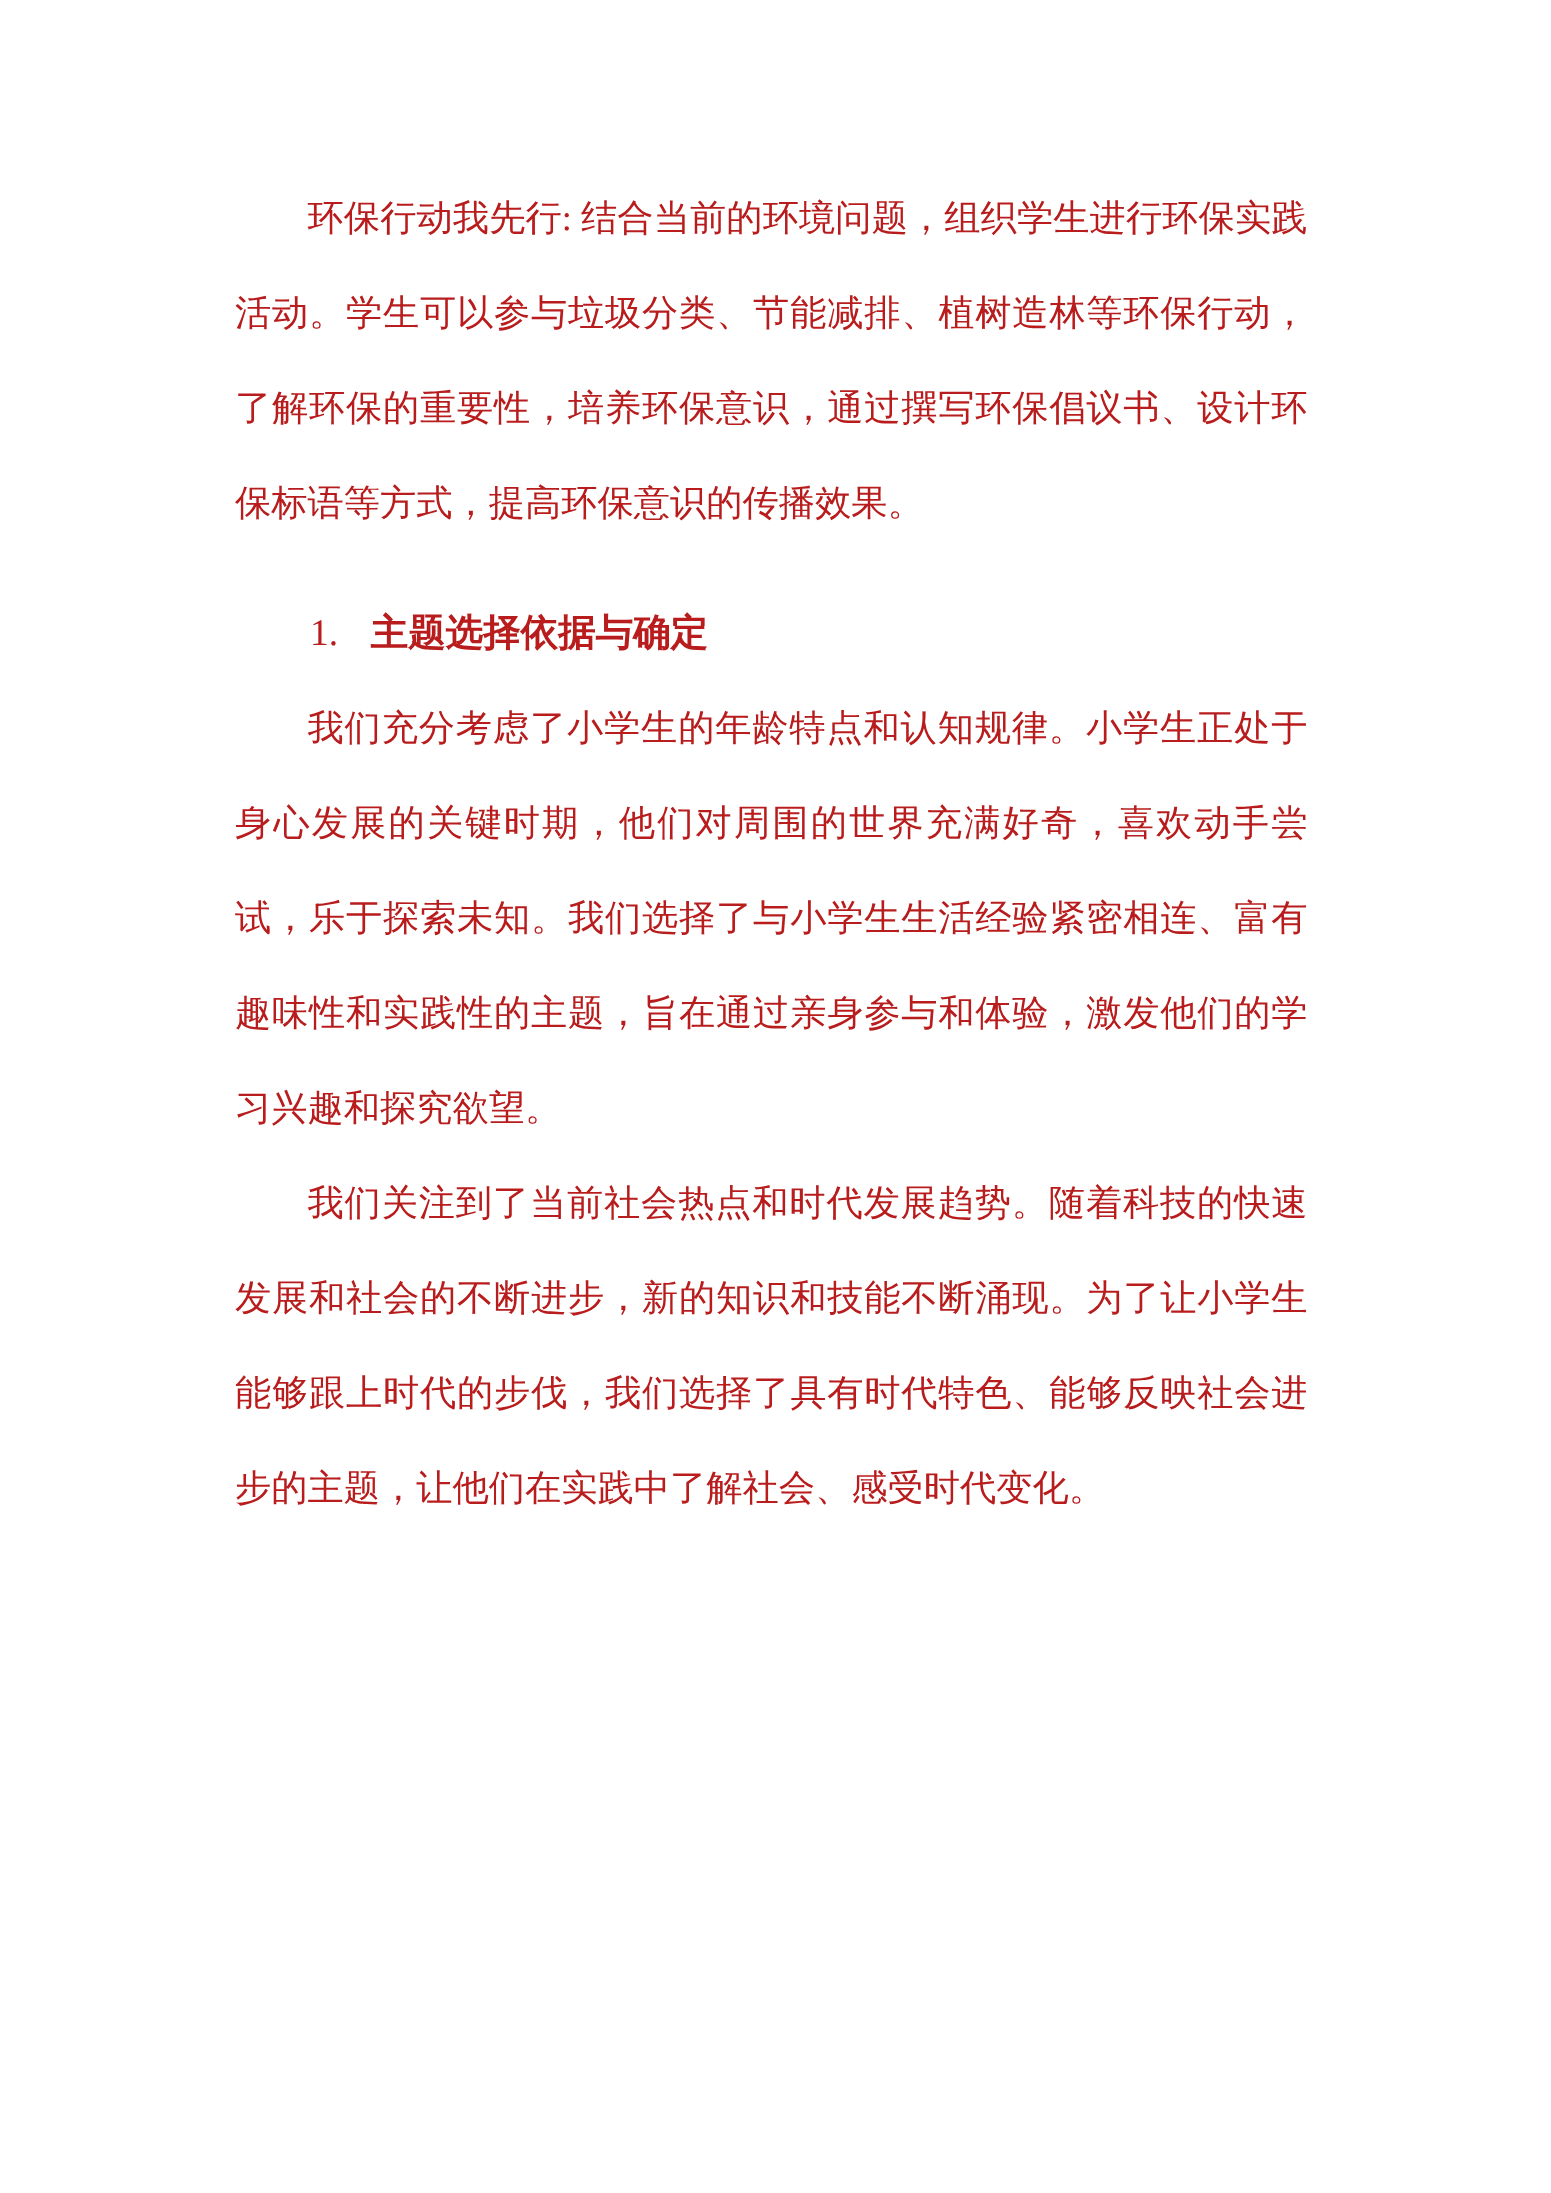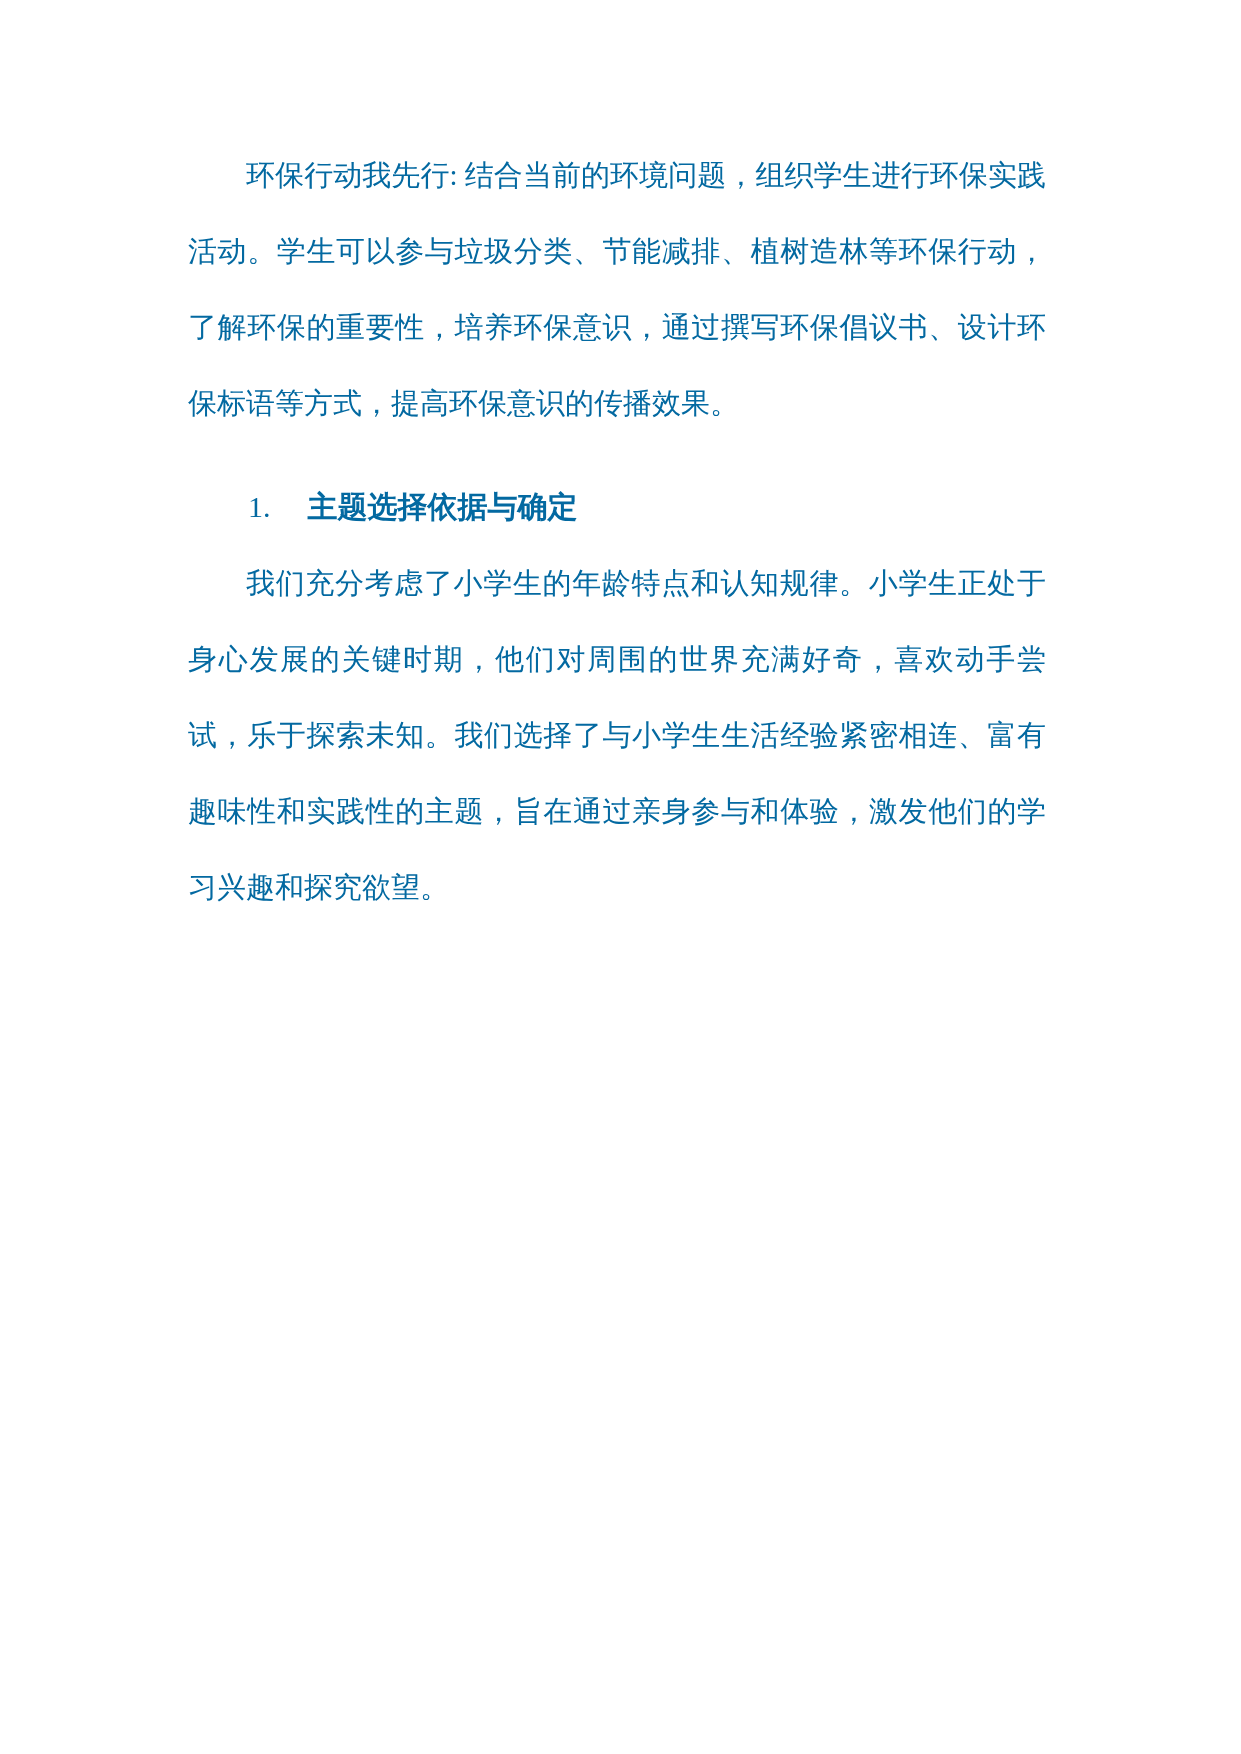--- a/index.html
+++ b/index.html
@@ -11,21 +11,21 @@
     height: 1754px;
     background: #ffffff;
     overflow: hidden;
     position: relative;
   }
   .page-content {
     position: absolute;
     left: 188px;
     top: 137px;
     width: 858px;
-    color: #0369a1;
+    color: #b91c1c;
     font-family: "Liberation Serif", "DejaVu Serif", serif;
     font-size: 29px;
     line-height: 76px;
   }
   p.body-para {
     margin: 0;
     text-indent: 2em;
     text-align: justify;
     text-justify: inter-character;
     word-break: break-all;
@@ -35,33 +35,34 @@
     text-indent: 2em;
     font-size: 30px;
     line-height: 76px;
     white-space: nowrap;
   }
   .heading-number {
     font-weight: normal;
   }
   .heading-text {
     font-weight: bold;
-    margin-left: 37px;
+    margin-left: 26px;
     font-family: Liberation Serif, serif;
   }
 </style>
 </head>
 <body>
 
 <div class="page-content">
 
   <p class="body-para">环保行动我先行: 结合当前的环境问题，组织学生进行环保实践活动。学生可以参与垃圾分类、节能减排、植树造林等环保行动，了解环保的重要性，培养环保意识，通过撰写环保倡议书、设计环保标语等方式，提高环保意识的传播效果。</p>
 
 
   <div class="section-heading">
     <span class="heading-number">1.</span><span class="heading-text">主题选择依据与确定</span>
   </div>
 
   <p class="body-para">我们充分考虑了小学生的年龄特点和认知规律。小学生正处于身心发展的关键时期，他们对周围的世界充满好奇，喜欢动手尝试，乐于探索未知。我们选择了与小学生生活经验紧密相连、富有趣味性和实践性的主题，旨在通过亲身参与和体验，激发他们的学习兴趣和探究欲望。</p>
 
+  <p class="body-para">我们关注到了当前社会热点和时代发展趋势。随着科技的快速发展和社会的不断进步，新的知识和技能不断涌现。为了让小学生能够跟上时代的步伐，我们选择了具有时代特色、能够反映社会进步的主题，让他们在实践中了解社会、感受时代变化。</p>
 
 
 </div>
 
 </body></html>

